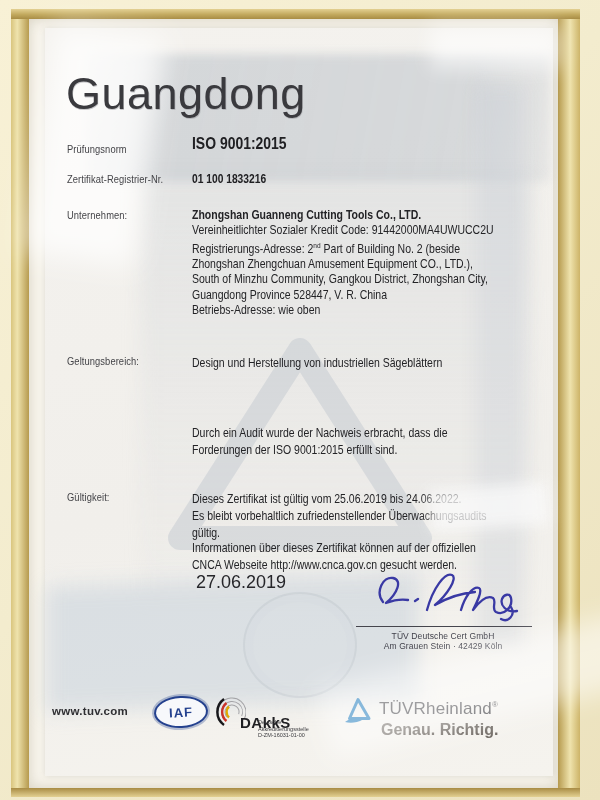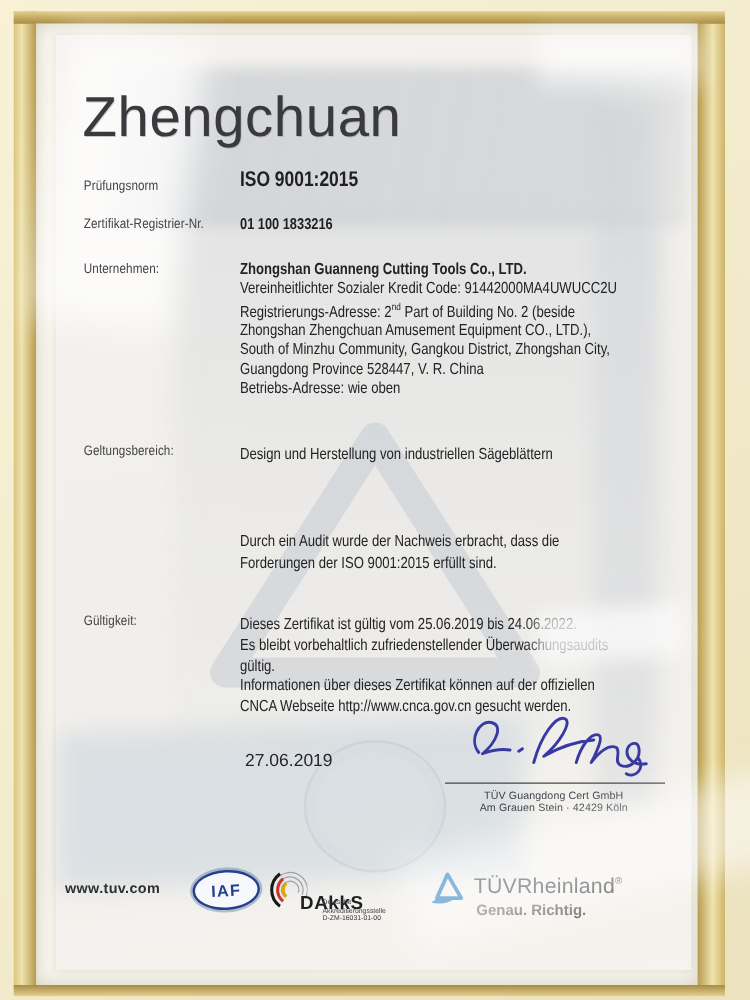--- a/index.html
+++ b/index.html
@@ -63,41 +63,41 @@
   .lab-valid{left:67px; top:491px;}
   .val-norm{left:192px; top:134px; font-size:17px; font-weight:700; color:#202023;}
   .val-reg {left:192px; top:172px; font-size:12.5px; font-weight:700; color:#202023;}
   .block{font-size:12.8px; line-height:15.3px; color:#232326;}
   .company{left:192px; top:207px;}
   .company .nm{font-weight:700;}
   .scope-v{left:192px; top:355px; font-size:12.8px;}
   .audit{left:192px; top:424px; line-height:17px;}
   .validity{left:192px; top:490px; line-height:17px;}
   .infob{left:192px; top:540px; line-height:16.5px;}
-  .date{left:196px; top:600px; font-size:14px; color:#26262a;text-align:right;}
+  .date{left:196px; top:572px; font-size:18px; color:#26262a;text-align:right;}
   sup{font-size:8px; vertical-align:super;}
   
   .sig{left:365px; top:566px; z-index:2;}
   .sig-line{left:356px; top:626px; width:176px; height:0; border-top:1.5px solid #45454d; z-index:2;}
   .signer{left:340px; top:631px; width:206px; text-align:center; font-size:8.5px;
     line-height:10px; color:#3e3e48; z-index:2; letter-spacing:.1px;}
   
   .website{left:52px; top:705px; font-size:11.5px; font-weight:700; color:#2f2f33; letter-spacing:.3px;}
   .iaf{position:absolute; left:154px; top:696px; width:50px; height:28px; z-index:2;
     border:2.5px solid var(--iaf-blue); border-radius:50%;
     box-shadow:0 0 0 2px rgba(36,65,142,.30); background:#f7f8fb;
     display:flex; align-items:center; justify-content:center; transform:rotate(-3deg);}
   .iaf span{font-size:13px; font-weight:700; color:var(--iaf-blue); letter-spacing:1px;}
   .dakks{left:212px; top:694px; width:120px; height:50px; z-index:2;}
   .dakks-name{position:absolute; left:28px; top:20px; font-size:15px; font-weight:700; color:#1f1f22; letter-spacing:.5px;}
   .dakks-sub{position:absolute; left:46px; top:25px; font-size:5.5px; line-height:6.5px; color:#3a3a3e;}
   .tuv-logo{left:343px; top:696px; z-index:2;}
   .brand{left:379px; top:699px; font-size:17px; font-weight:400; color:#3a3a3e; letter-spacing:.2px;}
   .brand sup{font-size:8px;}
-  .tagline{left:381px; top:721px; font-size:12px; font-weight:700; color:#6e6862;}
+  .tagline{left:381px; top:721px; font-size:16px; font-weight:700; color:#6e6862;}
   svg{display:block;}
   .wm-stroke{stroke:#c4cad1; stroke-width:24; fill:none; stroke-linejoin:round; stroke-linecap:round;}
   .tuvtri{stroke:var(--tuv-blue); stroke-width:3; fill:none; stroke-linejoin:round;}
   .tuvswoosh{fill:var(--tuv-blue);}
   .sigpath{stroke:var(--signature-blue); stroke-width:2.3; fill:none; stroke-linecap:round; stroke-linejoin:round;}
   .arc-g{stroke:#a3a3a6; stroke-width:1; fill:none;}
   .arc-k{stroke:#17171a; stroke-width:2.4; fill:none;}
   .arc-r{stroke:var(--dakks-red); stroke-width:2.4; fill:none;}
   .arc-y{stroke:var(--dakks-gold); stroke-width:2.4; fill:none;}
 </style>
@@ -121,21 +121,21 @@
   <div class="fx glare-tl"></div>
   <div class="fx glare-tr"></div>
 
   <div class="fx watermark">
     <svg width="285" height="232" viewBox="0 0 285 232">
       <path class="wm-stroke" d="M142,22 L262,210 L22,210 Z"></path>
     </svg>
   </div>
   <div class="fx seal"></div>
 
-  <div class="t title">Zhengchuan</div>
+  <div class="t title">Guangdong</div>
 
   <div class="t label cond-l lab-norm">Prüfungsnorm</div>
   <div class="t cond val-norm">ISO 9001:2015</div>
   <div class="t label cond-l lab-reg">Zertifikat-Registrier-Nr.</div>
   <div class="t cond val-reg">01 100 1833216</div>
 
   <div class="t label cond-l lab-comp">Unternehmen:</div>
   <div class="t block cond company">
     <div class="nm">Zhongshan Guanneng Cutting Tools Co., LTD.</div>
     <div>Vereinheitlichter Sozialer Kredit Code: 91442000MA4UWUCC2U</div>
@@ -171,21 +171,21 @@
       <path class="sigpath" d="M18,36 C10,26 18,10 28,12 C38,14 32,28 21,37 C29,34 37,33 43,34
         M50,35 l3,-2
         M62,44 C68,22 80,6 87,9 C93,12 82,29 70,39 C82,32 97,27 110,26
         M96,44 C100,30 108,20 114,22 C118,24 112,36 108,44 C114,36 122,29 128,32 C132,35 126,43 131,46
         C139,50 148,41 146,32 C145,27 139,28 137,33 C135,39 141,47 152,45
         M146,41 C151,49 143,57 136,53"></path>
     </svg>
   </div>
   <div class="fx sig-line"></div>
   <div class="t signer">
-    <div>TÜV Guangdong Cert GmbH</div>
+    <div>TÜV Deutsche Cert GmbH</div>
     <div>Am Grauen Stein · 42429 Köln</div>
   </div>
 
   <div class="fx glare-validity"></div>
   <div class="fx glare-br"></div>
 
   <div class="t website">www.tuv.com</div>
 
   <div class="iaf">
     <span>IAF</span>

